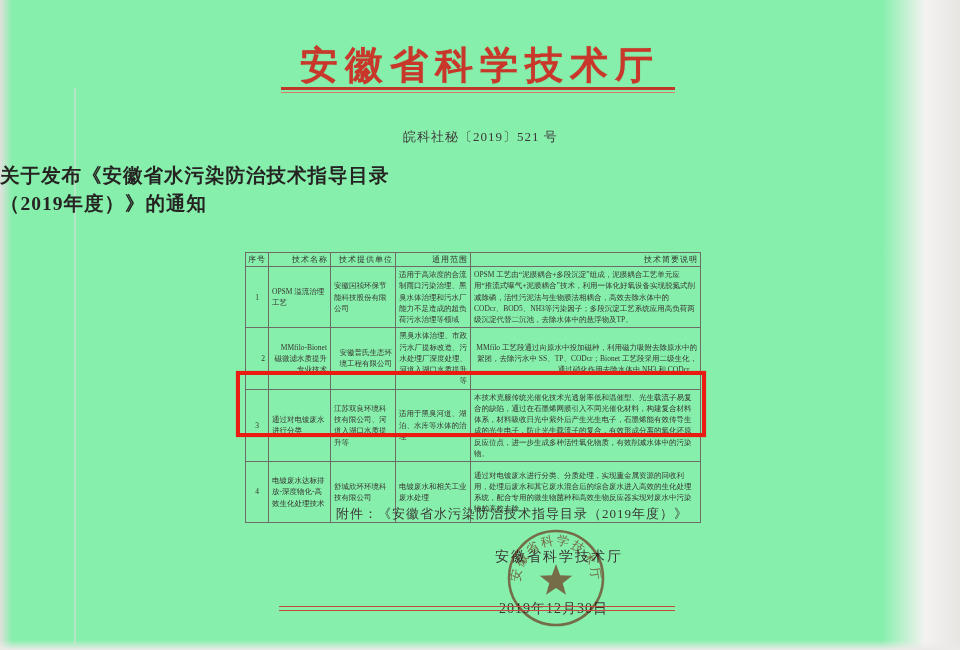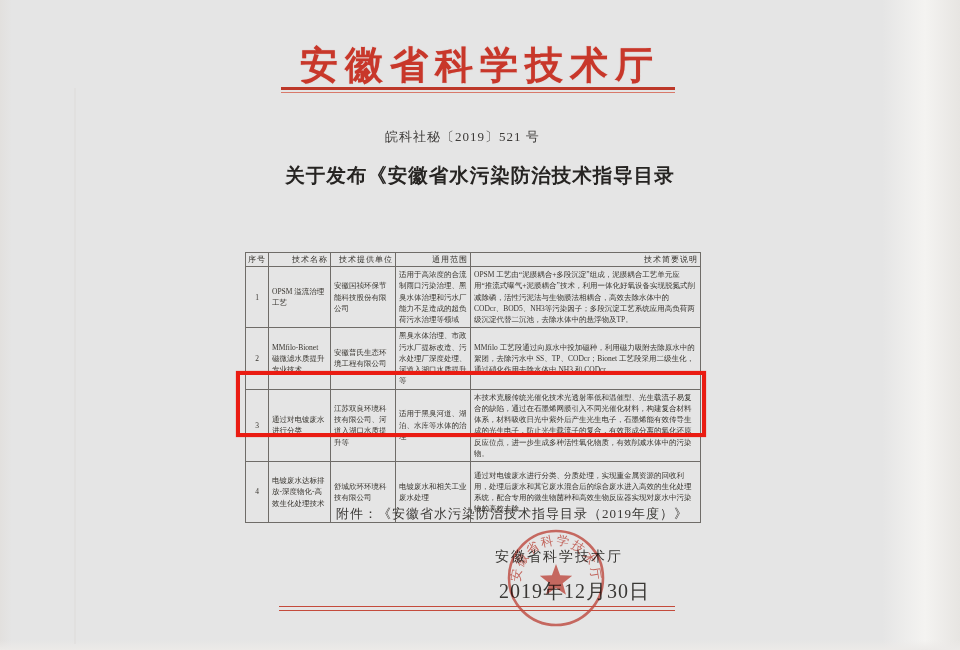--- a/index.html
+++ b/index.html
@@ -4,21 +4,21 @@
 <style>
   * { margin:0; padding:0; box-sizing:border-box; }
   html,body { width:960px; height:650px; }
   body{
     font-family:"Liberation Serif","DejaVu Serif",serif;
     background:#fbfaf8;
     position:relative;
     overflow:hidden;
     color:#2e2c2a;
   }
-  .page{ position:absolute; inset:0; background:#e5e5e5; }
+  .page{ position:absolute; inset:0; background:#86efac; }
 
   
   .edge-left{ position:absolute; left:0; top:0; width:12px; height:100%;
     background:linear-gradient(to right,#e2e0de,rgba(255,255,255,0)); }
   .edge-right{ position:absolute; right:0; top:0; width:78px; height:100%;
     background:linear-gradient(to left,#e7e5e2,#f4f3f1 45%,rgba(255,255,255,0)); }
   .edge-bottom{ position:absolute; left:0; bottom:0; width:100%; height:10px;
     background:linear-gradient(to top,#eceae8,rgba(255,255,255,0)); }
   .scan-streak{ position:absolute; left:74px; top:88px; width:2px; height:556px;
     background:#dedcda; opacity:.55; }
@@ -29,26 +29,26 @@
     text-align:center; color:#c8372a; font-weight:bold;
     font-size:38px; letter-spacing:7px;
     text-shadow:0 0 1px rgba(200,55,42,.45);
   }
   .red-rule-top{ position:absolute; left:281px; top:87px; width:394px; height:3px;
     background:#bd3829; }
   .red-rule-top-echo{ position:absolute; left:281px; top:92px; width:394px; height:1px;
     background:#d8796a; }
 
   .doc-number{
-    position:absolute; left:385px; top:128px; font-size:13px; color:#3c3a38;
+    position:absolute; left:403px; top:128px; font-size:13px; color:#3c3a38;
     letter-spacing:1px;
   }
 
   .doc-title{
-    position:absolute; left:0; top:162px; width:960px; text-align:center;
+    position:absolute; left:0; top:162px; width:960px; 
     font-weight:bold; font-size:19.5px; line-height:1.45; color:#262422;
     letter-spacing:1px;
   }
 
   
   table.tech-table{
     position:absolute; left:245px; top:252px; width:455px;
     border-collapse:collapse; table-layout:fixed;
     font-family:"Liberation Serif","DejaVu Serif",serif;
   }
@@ -61,21 +61,21 @@
     letter-spacing:1px; color:#33302b;
   }
   .tech-table td{ font-size:7.5px; line-height:1.5; padding:2px 3px; }
   .tech-table td.c-no{ text-align:center; }
   .tech-table col.w-no{ width:23px; }
   .tech-table col.w-name{ width:62px; }
   .tech-table col.w-provider{ width:65px; }
   .tech-table col.w-scope{ width:75px; }
   .tech-table col.w-desc{ width:230px; }
   .tech-table tr.r1 td{ height:51px; }
-  .tech-table tr.r2 td{ height:43px; }
+  .tech-table tr.r2 td{ height:43px;text-align:right; }
   .tech-table tr.r3 td{ height:61px; }
   .tech-table tr.r4 td{ height:61px; }
 
   
   .highlight-box{
     position:absolute; left:236px; top:371px; width:470px; height:66px;
     border:4px solid #ea1c12; pointer-events:none;
     box-shadow:0 0 1px rgba(234,28,18,.6);
   }
 
@@ -83,21 +83,21 @@
     position:absolute; left:305px; top:505px; font-size:13px; color:#3a3835;
     letter-spacing:1px;
     margin-left:31px;
   }
 
   .signature-name{
     position:absolute; left:495px; top:548px; font-size:14px; color:#3a3835;
     letter-spacing:2px;
   }
   .signature-date{
-    position:absolute; left:499px; top:578px; font-size:20px; color:#3a3835;
+    position:absolute; left:499px; top:600px; font-size:14px; color:#3a3835;
     letter-spacing:1px;
   }
 
   .seal{
     position:absolute; left:505px; top:526px; width:102px; height:102px;
     opacity:.82; mix-blend-mode:multiply;
   }
 
   .red-rule-bottom{
     position:absolute; left:279px; top:606px; width:396px; height:5px;
@@ -115,20 +115,21 @@
   <div class="scan-streak"></div>
 
   <div class="agency-header">安徽省科学技术厅</div>
   <div class="red-rule-top"></div>
   <div class="red-rule-top-echo"></div>
 
   <div class="doc-number">皖科社秘〔2019〕521 号</div>
 
   <div class="doc-title">
     <span>关于发布《安徽省水污染防治技术指导目录</span><br>
+    <span>（2019年度）》的通知</span>
   </div>
 
   <table class="tech-table">
     <colgroup>
       <col class="w-no">
         <col class="w-name">
         <col class="w-provider">
         <col class="w-scope">
         <col class="w-desc">
     </colgroup>

